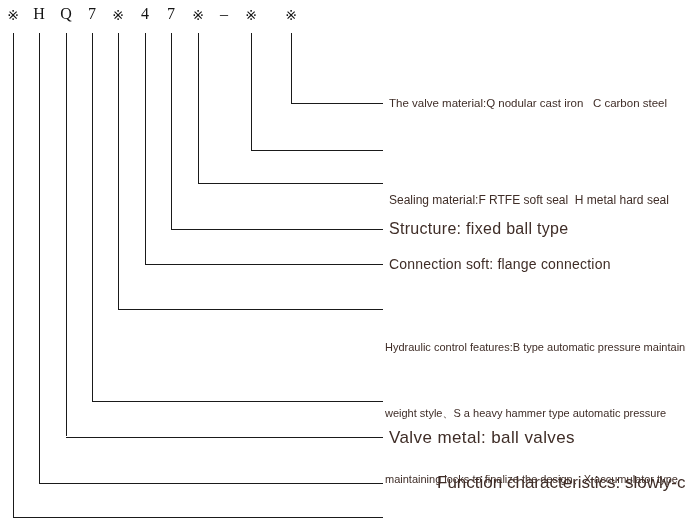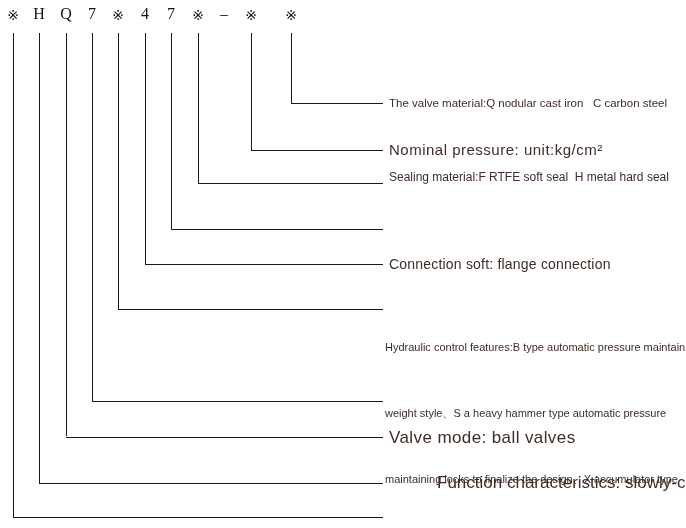--- a/index.html
+++ b/index.html
@@ -75,26 +75,26 @@
   <div class="hline" style="left:198px;top:183px;width:185px"></div>
   <div class="hline" style="left:171px;top:229px;width:212px"></div>
   <div class="hline" style="left:145px;top:264px;width:238px"></div>
   <div class="hline" style="left:118px;top:309px;width:265px"></div>
   <div class="hline" style="left:92px;top:401px;width:291px"></div>
   <div class="hline" style="left:66px;top:437px;width:317px"></div>
   <div class="hline" style="left:39px;top:483px;width:344px"></div>
   <div class="hline" style="left:13px;top:517px;width:370px"></div>
 
   <div class="lbl lbl-s" style="top:104px">The valve material:Q nodular cast iron   C carbon steel</div>
-  <div class="lbl lbl-lg" style="top:150px">Nominal pressure: unit:kg/cm²</div>
-  <div class="lbl lbl-sm" style="top:177px">Sealing material:F RTFE soft seal  H metal hard seal</div>
+  <div class="lbl lbl-sm" style="top:200px">Sealing material:F RTFE soft seal  H metal hard seal</div>
+  <div class="lbl lbl-xl" style="top:229px">Structure: fixed ball type</div>
   <div class="lbl lbl-md" style="top:264px">Connection soft: flange connection</div>
 
   <div class="lbl-block">
     <div>Hydraulic control features:B type automatic pressure maintaining</div>
     <div>weight style、S a heavy hammer type automatic pressure</div>
     <div>maintaining locks to finalize the design、X accumulator type</div>
   </div>
 
-  <div class="lbl lbl-xxl" style="top:438px">Valve mode: ball valves</div>
+  <div class="lbl lbl-xxl" style="top:438px">Valve metal: ball valves</div>
   <div class="lbl lbl-m" style="top:483px">Function characteristics: slowly-closing function</div>
 
 </div>
 
 </body></html>

